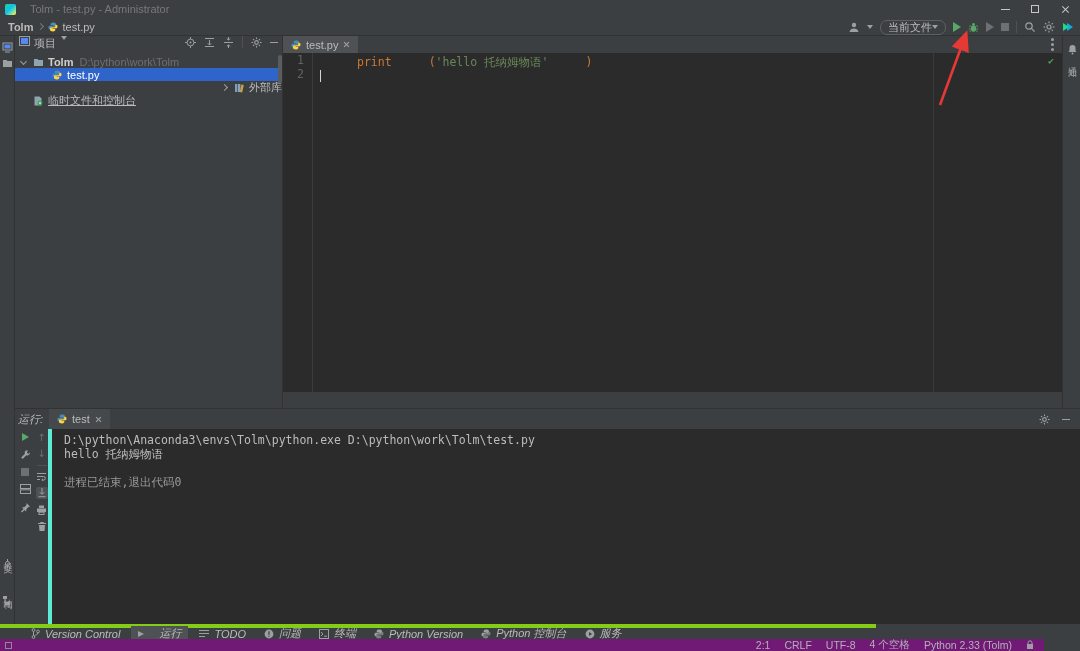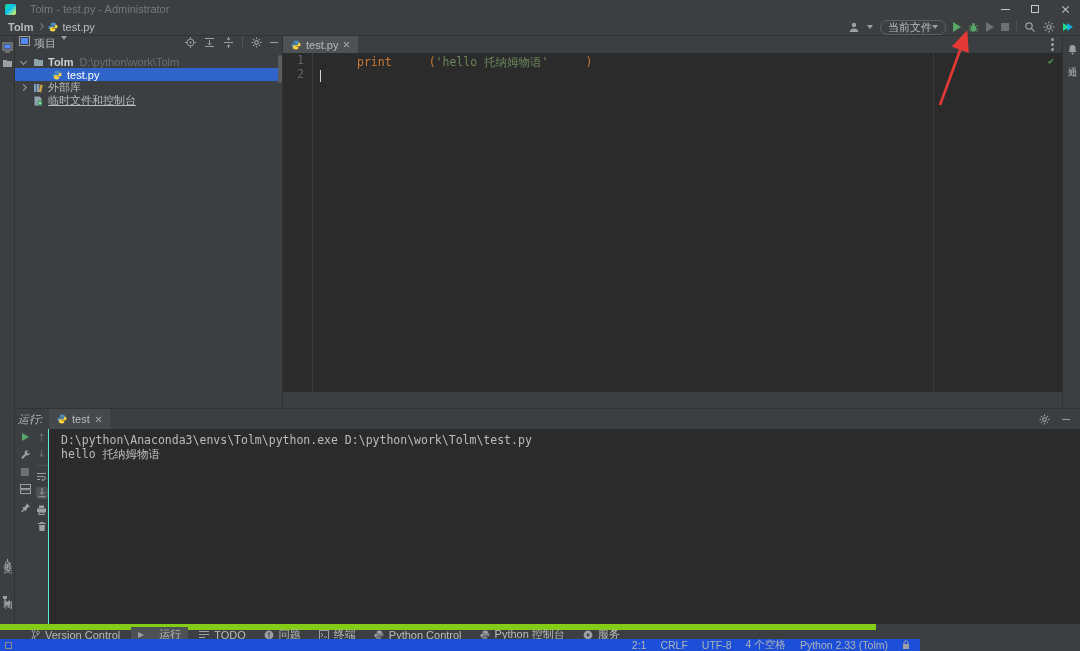--- a/index.html
+++ b/index.html
@@ -97,34 +97,34 @@
   .rp-header { height:20px; display:flex; align-items:stretch; position:relative; }
   .rp-label { display:flex; align-items:center; padding:0 6px 0 3px;font-style:italic; }
   .rp-tab { display:flex; align-items:center; gap:5px; padding:0 8px; background:#45494b; }
   .rp-htools { position:absolute; right:10px; top:0; height:20px; display:flex; align-items:center; gap:12px; }
   .rp-body { position:absolute; left:0; top:20px; right:0; bottom:0; }
   .rp-col1 { position:absolute; left:0; top:0; width:20px; bottom:0; display:flex; flex-direction:column; align-items:center; gap:8px; padding-top:4px; }
   .rp-col2 { position:absolute; left:20px; top:0; width:13px; bottom:0; display:flex; flex-direction:column; align-items:center; gap:6px; padding-top:4px; }
   .rp-col2 .arrow { color:#6e7173; font-size:10px; line-height:10px; font-family:"DejaVu Sans",sans-serif; }
   .hsep { width:10px; height:1px; background:#515151; }
   .tool-on { background:#4e5254; border-radius:2px; padding:1px; }
-  .console { position:absolute; left:33px; top:0; right:0; bottom:0; background:#2b2b2b; border-left:1px solid #5eead4;
+  .console { position:absolute; left:33px; top:0; right:0; bottom:0; background:#2b2b2b; border-left:4px solid #5eead4;
              font-family:"DejaVu Sans Mono","Liberation Mono",monospace; font-size:11.5px; line-height:14px; color:#bcbcbc; padding:4px 0 12px 12px; }
   .console .exit { color:#999999; margin-top:14px; }
 
   
-  .bottombar { position:absolute; left:0; top:624px; width:876px; height:15px; border-top:6px solid #84cc16;
-               display:flex; align-items:center; gap:4px; padding-left:24px; background:#3c3f41; }
+  .bottombar { position:absolute; left:0; top:624px; width:876px; height:15px; border-top:4px solid #84cc16;
+               display:flex; align-items:center; gap:4px; padding-left:24px; background:#3c3f41;font-style:italic; }
   .bbtn { display:flex; align-items:center; gap:5px; padding:0 7px; height:15px; color:#bbbbbb; }
   .bbtn.active { background:#4e5254;gap:15px; }
   .mini-play { width:0; height:0; border-top:3.5px solid transparent; border-bottom:3.5px solid transparent; border-left:6px solid #9da0a2; }
 
   
-  .statusbar { position:absolute; left:0; top:639px; width:920px; height:12px; display:flex; align-items:center;
-               background:#1d4ed8; font-size:10.5px; color:#b0b3b5; }
+  .statusbar { position:absolute; left:0; top:639px; width:1044px; height:12px; display:flex; align-items:center;
+               background:#701a75; font-size:10.5px; color:#b0b3b5; }
   .sb-square { width:7px; height:7px; border:1px solid #8c8c8c; margin-left:5px; }
   .sb-right { margin-left:auto; display:flex; align-items:center; gap:14px; padding-right:10px; }
 
   
   .anno { position:absolute; left:902px; top:18px; pointer-events:none; z-index:50; }
   svg { display:block; }
 </style>
 </head>
 <body>
 
@@ -330,21 +330,21 @@
       </div>
       <div class="trow selected" style="padding-left:37px;">
         <span class="icon">
           <svg width="10" height="10" viewBox="0 0 10 10">
               <path d="M5 .5C3 .5 2.7 1.5 2.7 2.2v1h2.7v.5H1.7C.8 3.7.5 4.6.5 5.5s.3 1.8 1.2 1.8h1v-1c0-.9.8-1.6 1.7-1.6h2.2c.8 0 1.4-.6 1.4-1.4V2.2C8 1.2 7 .5 5 .5z" fill="#4B8BBE"></path>
               <path d="M5 9.5c2 0 2.3-1 2.3-1.7v-1H4.6v-.5h3.7c.9 0 1.2-.9 1.2-1.8s-.3-1.8-1.2-1.8h-1v1c0 .9-.8 1.6-1.7 1.6H3.4c-.8 0-1.4.6-1.4 1.4v1.1C2 8.8 3 9.5 5 9.5z" fill="#FFD43B"></path>
             </svg>
         </span>
         <span style="margin-left:5px;">test.py</span>
       </div>
-      <div class="trow" style="padding-left:6px;">
+      <div class="trow" style="padding-left:6px;justify-content:flex-end;">
         <span class="tw-chev closed"></span>
         <span class="icon" style="margin-left:7px;">
           <svg width="10" height="10" viewBox="0 0 10 10">
               <rect x="1" y="1" width="2.4" height="8" fill="#7a9ec2"></rect>
               <rect x="4" y="1" width="2.4" height="8" fill="#90A4AE"></rect>
               <rect x="6.6" y="1.6" width="2.4" height="7.8" fill="#caa24a" transform="rotate(12 7.8 5.5)"></rect>
             </svg>
         </span>
         <span style="margin-left:5px;">外部库</span>
       </div>
@@ -478,20 +478,21 @@
         <span class="icon">
           <svg width="10" height="11" viewBox="0 0 10 11">
               <path d="M1 2.5h8M3.5 2.5v-1h3v1" stroke="#9da0a2" fill="none"></path>
               <path d="M2 4h6l-.5 6h-5z" fill="#9da0a2"></path>
             </svg>
         </span>
       </div>
       <div class="console">
         <div>D:\python\Anaconda3\envs\Tolm\python.exe D:\python\work\Tolm\test.py</div>
         <div>hello 托纳姆物语</div>
+        <div class="exit">进程已结束,退出代码0</div>
       </div>
     </div>
   </div>
 
   <div class="bottombar">
     <div class="bbtn">
       <span class="icon">
         <svg width="9" height="11" viewBox="0 0 9 11">
             <circle cx="2.5" cy="2" r="1.4" stroke="#9da0a2" fill="none"></circle>
             <circle cx="2.5" cy="9" r="1.4" stroke="#9da0a2" fill="none"></circle>
@@ -535,21 +536,21 @@
       </span>
       <span>终端</span>
     </div>
     <div class="bbtn">
       <span class="icon">
         <svg width="10" height="10" viewBox="0 0 10 10">
             <path d="M5 .5C3 .5 2.7 1.5 2.7 2.2v1h2.7v.5H1.7C.8 3.7.5 4.6.5 5.5s.3 1.8 1.2 1.8h1v-1c0-.9.8-1.6 1.7-1.6h2.2c.8 0 1.4-.6 1.4-1.4V2.2C8 1.2 7 .5 5 .5z" fill="#9da0a2"></path>
             <path d="M5 9.5c2 0 2.3-1 2.3-1.7v-1H4.6v-.5h3.7c.9 0 1.2-.9 1.2-1.8s-.3-1.8-1.2-1.8h-1v1c0 .9-.8 1.6-1.7 1.6H3.4c-.8 0-1.4.6-1.4 1.4v1.1C2 8.8 3 9.5 5 9.5z" fill="#7a7d7f"></path>
           </svg>
       </span>
-      <span>Python Control</span>
+      <span>Python Version</span>
     </div>
     <div class="bbtn">
       <span class="icon">
         <svg width="10" height="10" viewBox="0 0 10 10">
             <path d="M5 .5C3 .5 2.7 1.5 2.7 2.2v1h2.7v.5H1.7C.8 3.7.5 4.6.5 5.5s.3 1.8 1.2 1.8h1v-1c0-.9.8-1.6 1.7-1.6h2.2c.8 0 1.4-.6 1.4-1.4V2.2C8 1.2 7 .5 5 .5z" fill="#9da0a2"></path>
             <path d="M5 9.5c2 0 2.3-1 2.3-1.7v-1H4.6v-.5h3.7c.9 0 1.2-.9 1.2-1.8s-.3-1.8-1.2-1.8h-1v1c0 .9-.8 1.6-1.7 1.6H3.4c-.8 0-1.4.6-1.4 1.4v1.1C2 8.8 3 9.5 5 9.5z" fill="#7a7d7f"></path>
           </svg>
       </span>
       <span>Python 控制台</span>
     </div>

